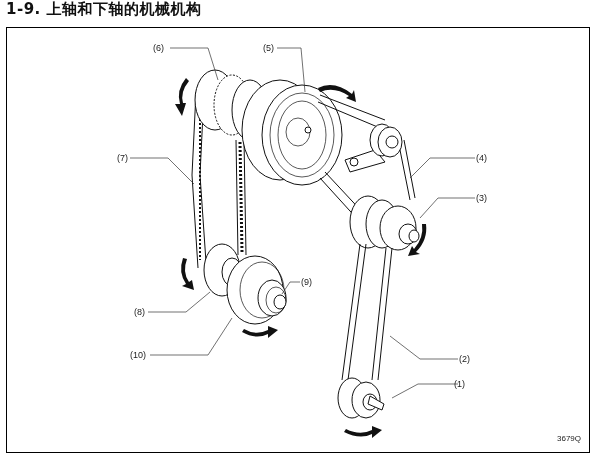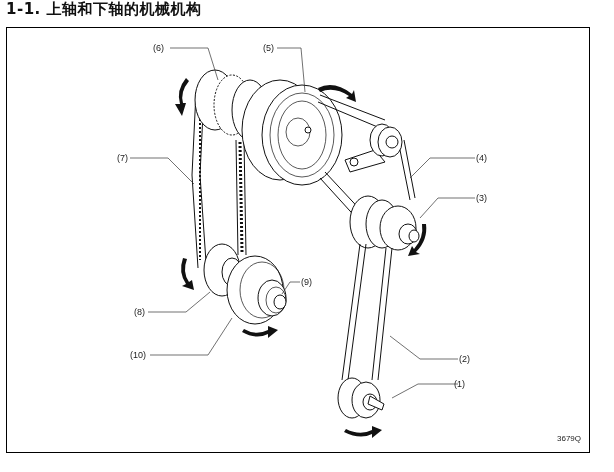--- a/index.html
+++ b/index.html
@@ -11,21 +11,21 @@
   .code { font-family: "Liberation Sans", sans-serif; font-size: 8px; fill: #222; }
   .ln { stroke: #333; stroke-width: 0.7; fill: none; }
   .part { stroke: #111; stroke-width: 1; fill: #fff; }
   .thin { stroke: #111; stroke-width: 0.7; fill: none; }
   .belt { stroke: #111; stroke-width: 1; fill: none; }
   .arrow { fill: #111; stroke: none; }
 </style>
 </head>
 <body>
 
-<div class="heading">1-1. 上轴和下轴的机械机构</div>
+<div class="heading">1-9. 上轴和下轴的机械机构</div>
 <div class="frame"></div>
 
 <svg class="diagram" width="614" height="472" viewBox="0 0 614 472">
 
   <g>
     <path class="belt" d="M196 92 L192 175 L198 268"></path>
     <path class="belt" d="M204 92 L200 175 L206 262"></path>
     <path class="belt" d="M236 140 L238 255"></path>
     <path class="belt" d="M244 140 L246 255"></path>
     <path d="M200 95 L200 260" stroke="#111" stroke-width="2" stroke-dasharray="2,2" fill="none"></path>

